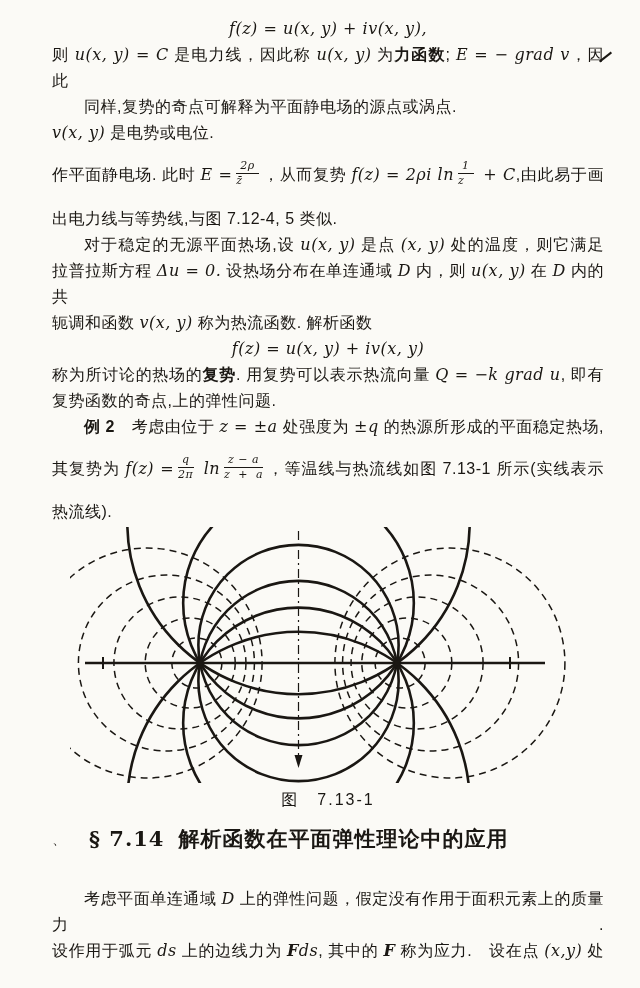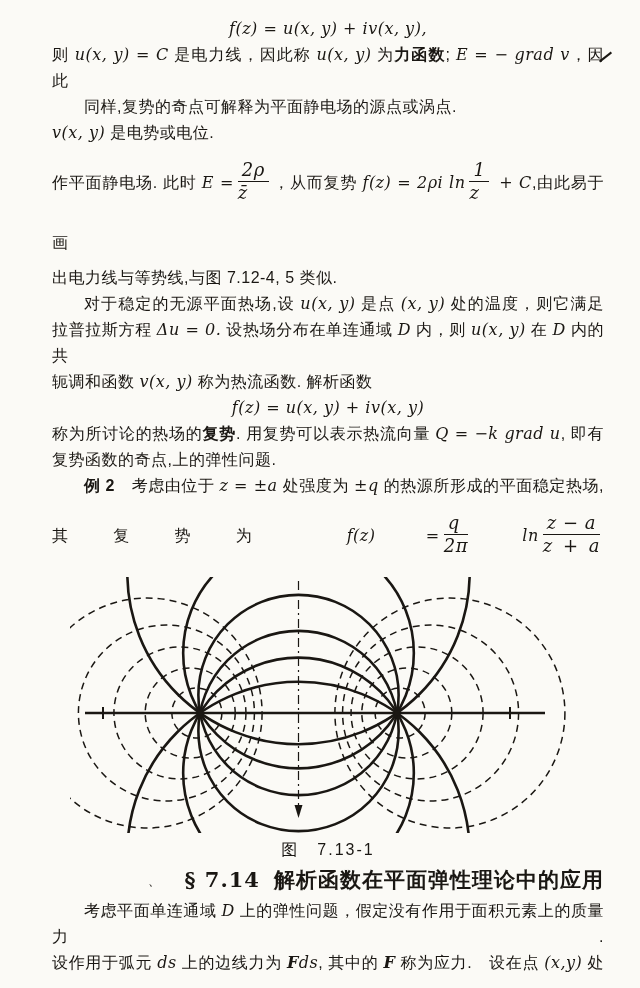--- a/index.html
+++ b/index.html
@@ -19,33 +19,33 @@
   .line.tall{line-height:44px;}
   .line.formula{text-align:left;text-align-last:center;}
   .seg-cjk{font-weight:400;}
   .seg-bold{font-weight:700;}
   .seg-math{font-family:"DejaVu Serif",serif;font-style:italic;font-size:16px;}
   .seg-mbold{font-weight:700;}
   .seg-over{text-decoration:overline;}
   .frac{
     display:inline-flex;flex-direction:column;vertical-align:middle;
     text-align:center;font-family:"DejaVu Serif",serif;font-style:italic;
-    font-size:18px;line-height:1.12;margin:16px 4px;position:relative;top:-2px;
+    font-size:11px;line-height:1.12;margin:16px 4px;position:relative;top:-2px;
   }
   .frac .num{border-bottom:1.4px solid #1a1713;padding:0 4px 1px;}
   .frac .den{padding-top:1px;}
   #figure-wrap{position:relative;height:262px;}
   #figure-svg{position:absolute;left:-52px;top:0;}
   .caption-line{
     text-align:center;font-size:16px;line-height:26px;
     letter-spacing:2px;
   }
   .heading-line{
-    text-align:right;font-weight:700;font-size:21px;line-height:26px;
-    margin-top:4px;margin-bottom:5px;letter-spacing:1px;
+    text-align:left;font-weight:700;font-size:21px;line-height:44px;
+    margin-top:4px;margin-bottom:25px;letter-spacing:1px;
   }
   .heading-mark{font-size:14px;font-weight:400;margin-right:22px;vertical-align:2px;}
   .heading-num{margin-right:14px;font-family:"DejaVu Serif",serif;}
   #page-num{
     position:absolute;left:46px;top:992px;font-size:20px;font-weight:700;
     letter-spacing:2px;
   }
   #artifact-slash{
     position:absolute;left:598px;top:56px;width:15px;height:0;
     border-top:2.5px solid #1a1713;transform:rotate(-38deg);
@@ -75,21 +75,22 @@
         <div class="line formula"><span class="seg-math">f(z) = u(x, y) + iv(x, y)</span></div>
         <div class="line fill"><span class="seg-cjk">称为所讨论的热场的</span><span class="seg-cjk seg-bold">复势</span><span class="seg-cjk">. 用复势可以表示热流向量 </span><span class="seg-math">Q = −k grad u</span><span class="seg-cjk">, 即有</span></div>
         <div class="line"><span class="seg-cjk">复势函数的奇点,上的弹性问题.</span></div>
         <div class="line indent fill"><span class="seg-cjk seg-bold">例 2</span><span class="seg-cjk">　考虑由位于 </span><span class="seg-math">z = ±a</span><span class="seg-cjk"> 处强度为 </span><span class="seg-math">±q</span><span class="seg-cjk"> 的热源所形成的平面稳定热场,</span></div>
         <div class="line fill tall"><span class="seg-cjk">其复势为 </span><span class="seg-math">f(z) =</span><span class="frac">
             <span class="num">q</span>
             <span class="den">2π</span>
           </span><span class="seg-math"> ln</span><span class="frac">
             <span class="num">z − a</span>
             <span class="den">z + a</span>
-          </span></div>
+          </span><span class="seg-cjk">，等温线与热流线如图 7.13-1 所示(实线表示</span></div>
+        <div class="line"><span class="seg-cjk">热流线).</span></div>
       </div>
     <div id="figure-wrap">
       <svg id="figure-svg" width="640" height="262" viewBox="0 0 640 262">
           <defs>
             <clipPath id="figclip">
               <rect x="70" y="2" width="515" height="256"></rect>
             </clipPath>
           </defs>
           <g clip-path="url(#figclip)">
             <circle cx="298.5" cy="120" r="100.13116398005168" fill="none" stroke="#1a1713" stroke-width="2.6"></circle>

